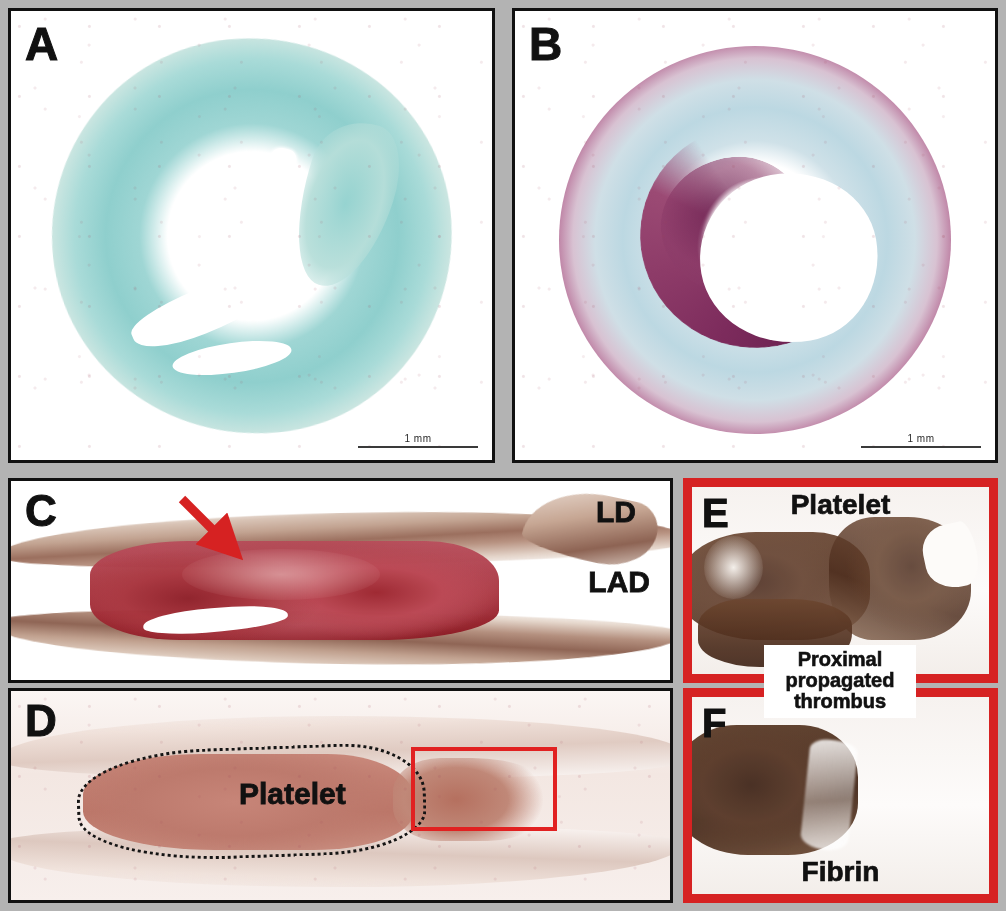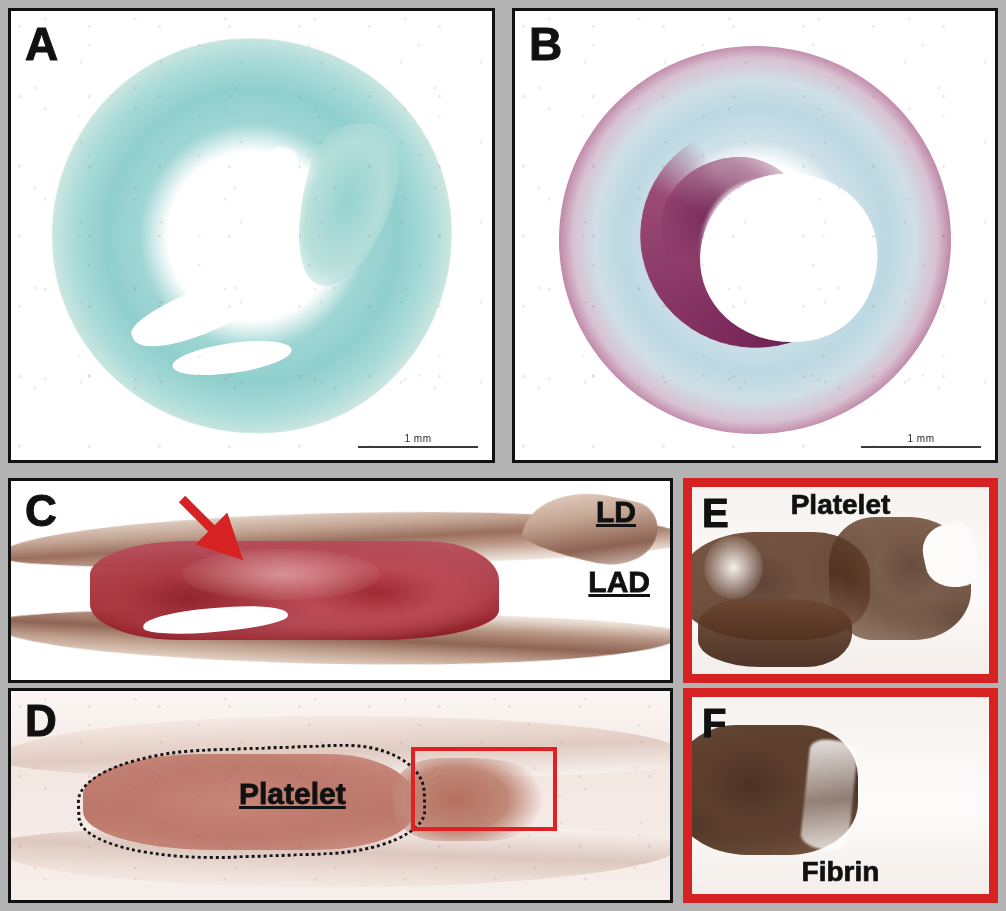--- a/index.html
+++ b/index.html
@@ -258,21 +258,20 @@
   }
 
   .arrow-c{ position:absolute; z-index:35; }
   .arrow-c svg{ display:block; }
 
   .tissue-label{
     position:absolute; z-index:36;
     font-family:"Liberation Sans", sans-serif;
     font-weight:bold;
     color:#111111;
-    text-decoration:underline;
     -webkit-text-stroke:.8px #111;
   }
 
   
   .d-bg{
     position:absolute; inset:0;
     background:linear-gradient(180deg,#fbf6f4 0%,#f3e7e2 40%,#f7efec 100%);
   }
   .d-wall-top{
     position:absolute; left:-2%; top:12%; width:104%; height:30%;
@@ -519,14 +518,19 @@
     <div class="panel-inner">
       <div class="ef-bg"></div>
       <div class="dab-mass f-mass1"></div>
       <div class="dab-mass f-mass2"></div>
       <div class="f-streak"></div>
       <div class="ef-caption" style="left:50%; transform:translateX(-50%); bottom:6px; font-size:28px;">Fibrin</div>
     </div>
     <div class="panel-letter">F</div>
   </div>
 
+  <div class="note-box" style="left:764px; top:645px; width:152px;">
+    <span>Proximal</span>
+    <span>propagated</span>
+    <span>thrombus</span>
+  </div>
 
 </div>
 
 </body></html>

